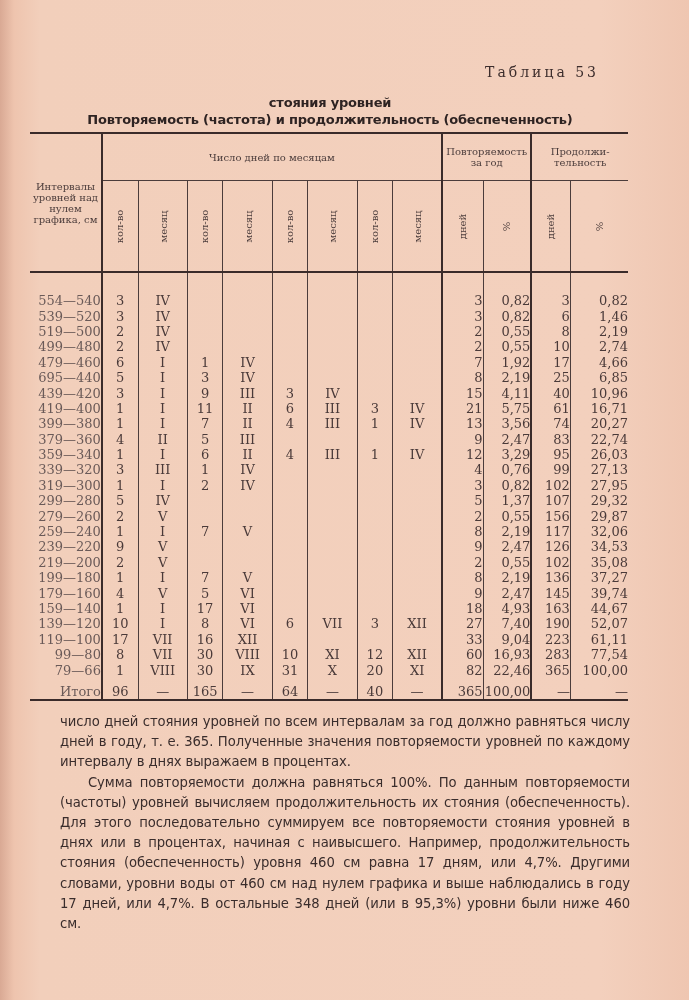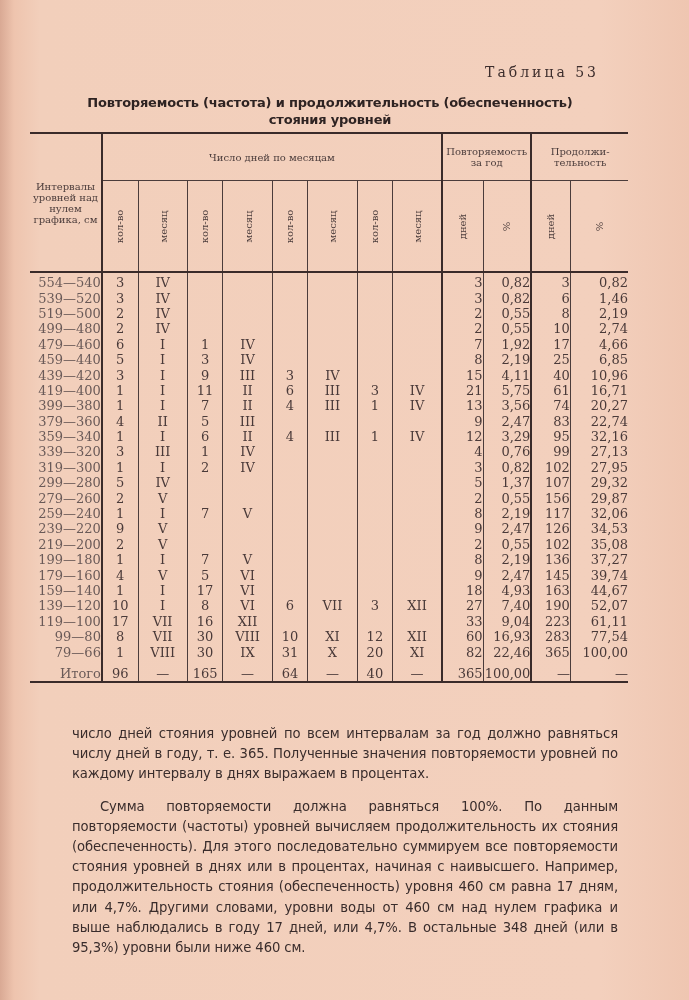--- a/index.html
+++ b/index.html
@@ -31,39 +31,39 @@
   .rule-bot { border-bottom:2px solid #3a2b2a; }
   th { font-weight:normal; font-size:10px; color:#4b3c3b; line-height:11px; }
   .vl { border-left:1px solid #4b3c3b; }
   .vlb { border-left:2px solid #3a2b2a; }
   .hl { border-bottom:1px solid #4b3c3b;text-align:center; }
   .rot { height:90px; vertical-align:middle; }
   .rot span { display:inline-block; transform:rotate(-90deg); white-space:nowrap; font-size:10px; }
   td { height:15.4px; line-height:15px; text-align:center; }
   td.iv { text-align:right; padding-right:8px; color:#6a5a58; }
   td.r { text-align:right; padding-right:4px; }
-  tr.first td { padding-top:2px; }
+  tr.first td { padding-top:20px; }
   tr.total td { padding-top:6px; }
   .para {
     position:absolute; left:60px; width:570px;
     font-size:13.2px; line-height:20.2px; text-align:justify; color:#3a2d2c;
     font-family:"DejaVu Sans", "Liberation Sans", sans-serif;
     letter-spacing:-0.1px;
   }
-  .para p { margin:12px; }
+  .para p { margin:0; }
   .indent { text-indent:28px; }
 </style>
 </head>
 <body>
 
 <div class="page">
   <div class="table-label">Таблица 53</div>
   <div class="caption">
+    <div>стояния уровней</div>
     <div>Повторяемость (частота) и продолжительность (обеспеченность)</div>
-    <div>стояния уровней</div>
   </div>
 
   <table class="data">
     <colgroup>
       <col style="width:70px">
         <col style="width:34px">
         <col style="width:48px">
         <col style="width:34px">
         <col style="width:48px">
       <col style="width:34px">
@@ -167,21 +167,21 @@
           <td class="vl"></td>
           <td class="vl"></td>
           <td class="vl"></td>
           <td class="vl"></td>
           <td class="vlb r">7</td>
           <td class="vl r">1,92</td>
           <td class="vlb r">17</td>
           <td class="vl r">4,66</td>
         </tr>
         <tr>
-          <td class="iv">459—440</td>
+          <td class="iv">695—440</td>
           <td class="vlb">5</td>
           <td class="vl">I</td>
           <td class="vl">3</td>
           <td class="vl">IV</td>
           <td class="vl"></td>
           <td class="vl"></td>
           <td class="vl"></td>
           <td class="vl"></td>
           <td class="vlb r">8</td>
           <td class="vl r">2,19</td>
@@ -254,21 +254,21 @@
           <td class="vl">I</td>
           <td class="vl">6</td>
           <td class="vl">II</td>
           <td class="vl">4</td>
           <td class="vl">III</td>
           <td class="vl">1</td>
           <td class="vl">IV</td>
           <td class="vlb r">12</td>
           <td class="vl r">3,29</td>
           <td class="vlb r">95</td>
-          <td class="vl r">32,16</td>
+          <td class="vl r">26,03</td>
         </tr>
         <tr>
           <td class="iv">339—320</td>
           <td class="vlb">3</td>
           <td class="vl">III</td>
           <td class="vl">1</td>
           <td class="vl">IV</td>
           <td class="vl"></td>
           <td class="vl"></td>
           <td class="vl"></td>

